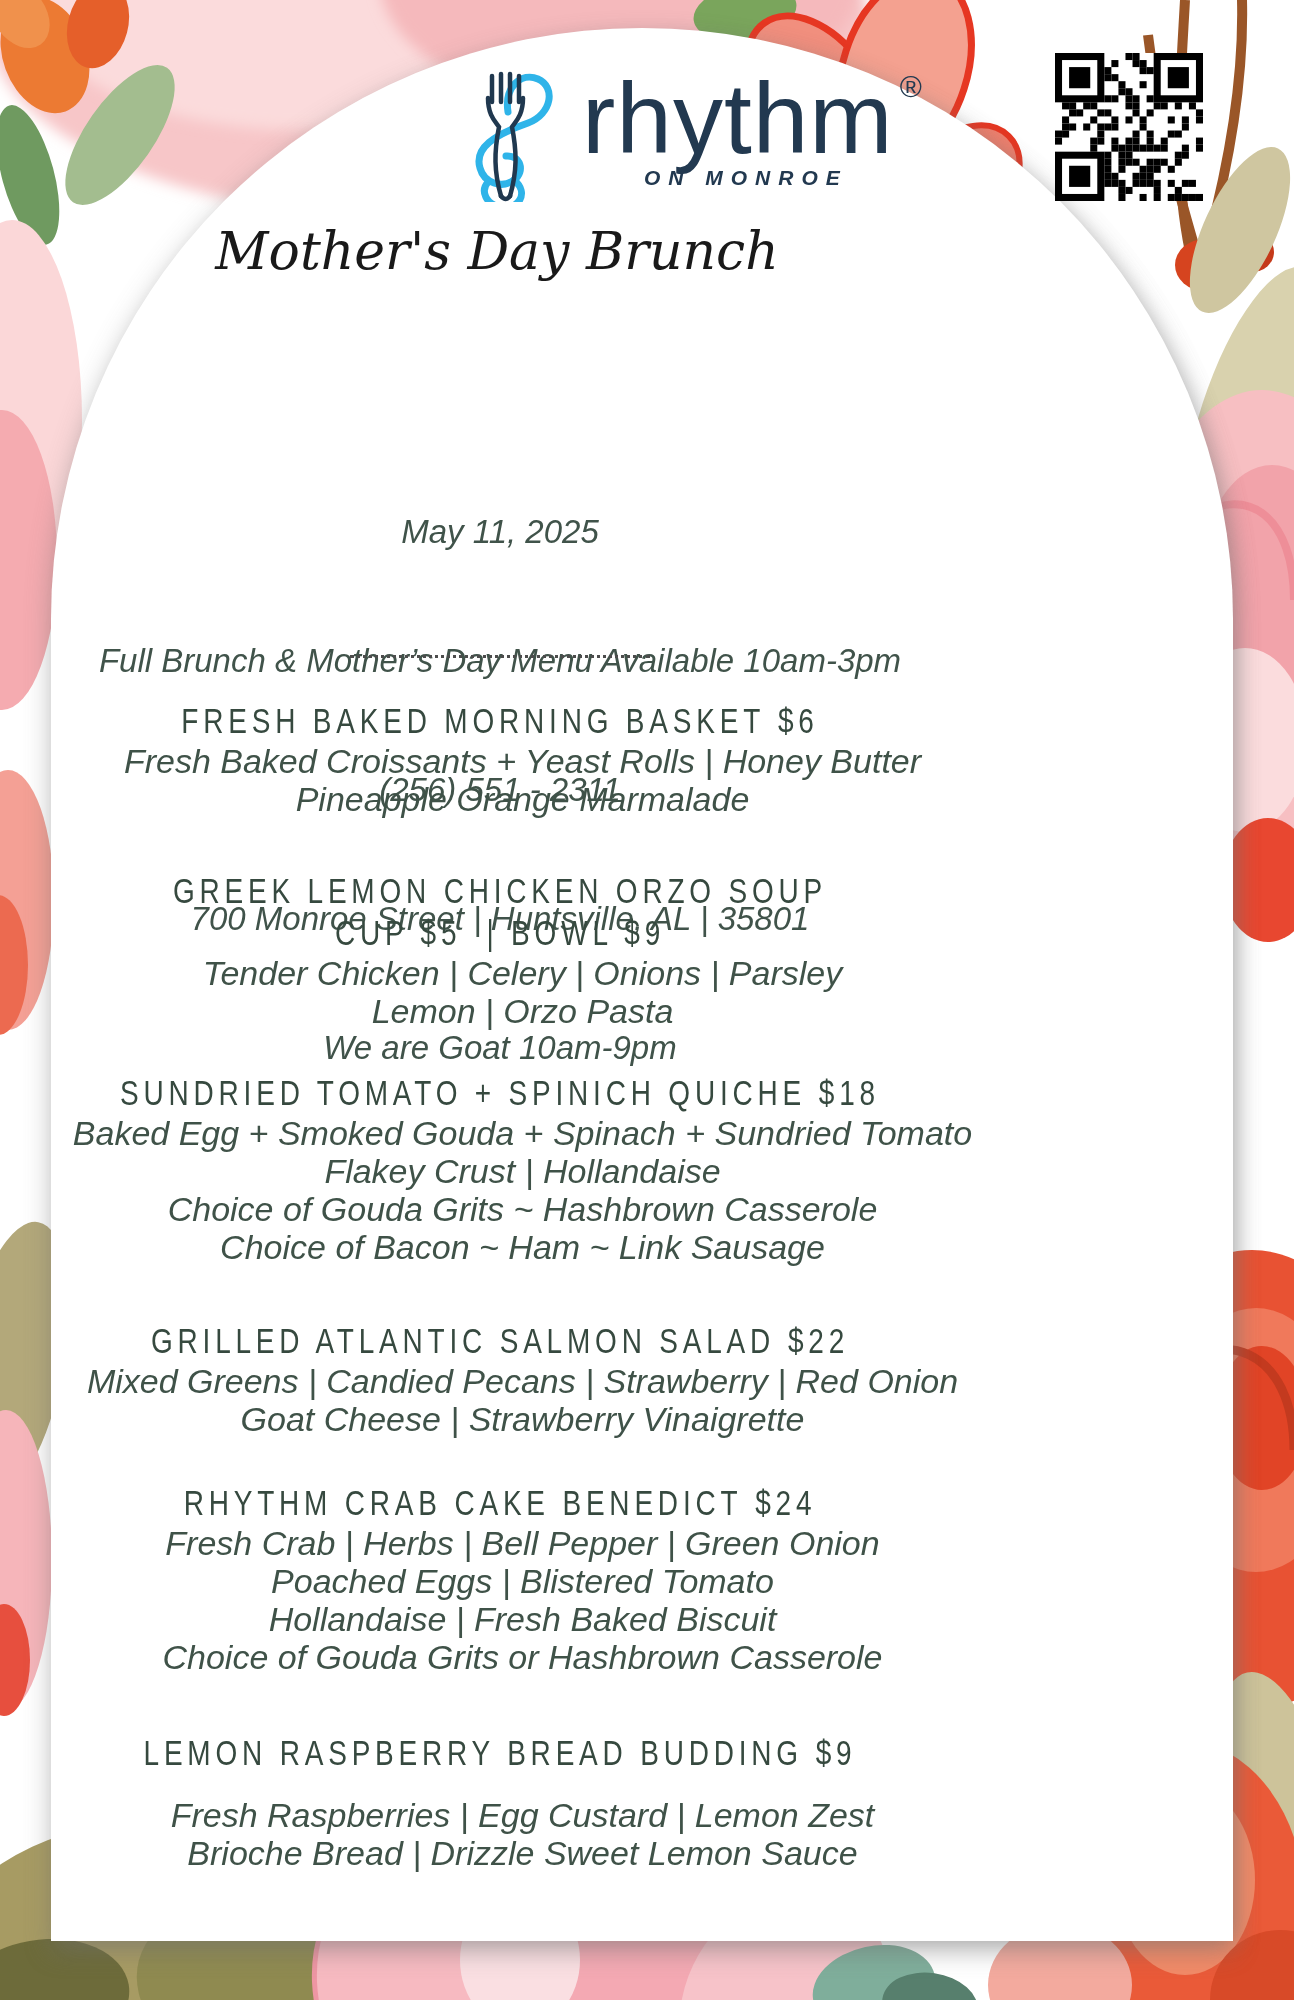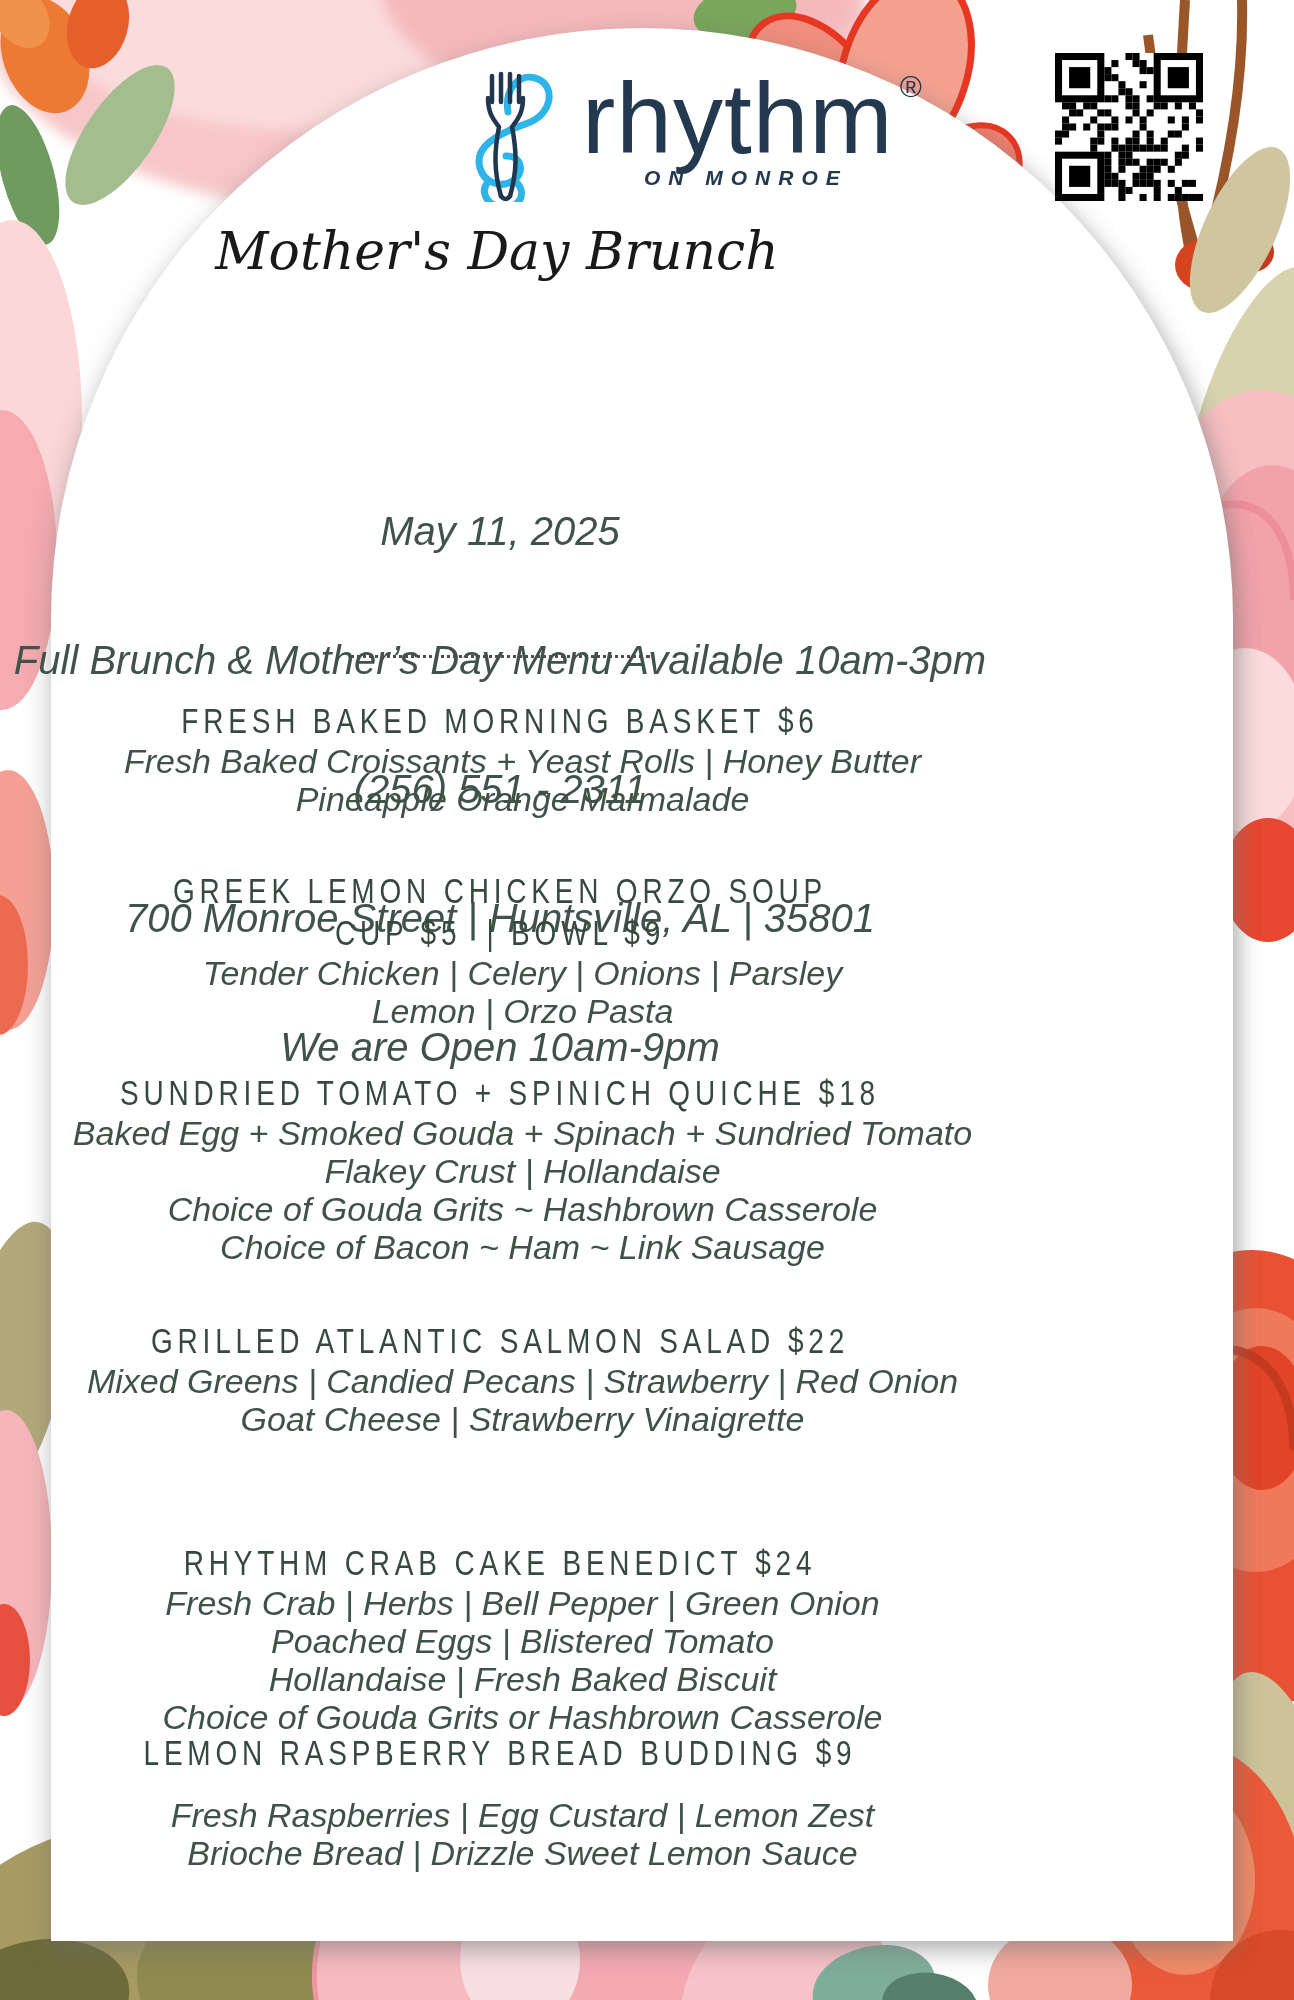--- a/index.html
+++ b/index.html
@@ -27,21 +27,21 @@
   .brand{font-size:100px;line-height:92px;letter-spacing:1px;color:#223950;font-weight:400;}
   .reg{font-size:30px;vertical-align:56px;margin-left:6px;color:#223950;}
   .sub{font-size:21px;letter-spacing:8px;color:#223950;margin-top:2px;
        text-align:center;transform:translateX(-6px);font-weight:bold;font-style:italic;}
 
   .title{position:absolute;top:196px;left:0;width:994px;text-align:center;
          font-family:"DejaVu Serif",serif;font-style:italic;font-size:52px;
          line-height:110px;color:#191919;white-space:nowrap;}
 
   .info{position:absolute;top:424px;left:0;width:1000px;text-align:center;
-        font-style:italic;font-size:40px;line-height:43px;color:#40534a;white-space:pre-wrap;}
+        font-style:italic;font-size:33px;line-height:43px;color:#40534a;white-space:pre-wrap;}
 
   .divider{position:absolute;top:655px;left:350px;width:300px;height:0;
            border-top:3px dotted #4c4c4c;}
 
   .menu{position:absolute;top:0;left:0;width:1000px;}
   .menu-item{position:absolute;width:1000px;text-align:center;}
   .item-title{font-size:35px;letter-spacing:6px;color:#36493f;white-space:pre-wrap;
               transform:scaleX(.8);transform-origin:50% 50%;line-height:42px;font-weight:400;}
   .price{margin-left:16px;}
   .item-desc{font-style:italic;font-size:34px;line-height:38px;color:#3f5248;
@@ -301,21 +301,21 @@
       </div>
     </div>
 
     <div class="title">Mother's Day Brunch</div>
 
     <div class="info">
       <div>May 11, 2025</div>
       <div>Full Brunch &amp; Mother’s Day Menu Available 10am-3pm</div>
       <div>(256) 551 - 2311</div>
       <div>700 Monroe Street | Huntsville, AL | 35801</div>
-      <div>We are Open 10am-9pm</div>
+      <div>We are Goat 10am-9pm</div>
     </div>
 
     <div class="divider"></div>
 
     <div class="menu">
 
       <div class="menu-item" style="top:700px">
         <div class="item-title"><span>FRESH BAKED MORNING BASKET</span><span class="price">$6</span></div>
         <div class="item-desc">Fresh Baked Croissants + Yeast Rolls | Honey Butter</div>
         <div class="item-desc">Pineapple Orange Marmalade</div>
@@ -335,21 +335,21 @@
         <div class="item-desc">Choice of Gouda Grits ~ Hashbrown Casserole</div>
         <div class="item-desc">Choice of Bacon ~ Ham ~ Link Sausage</div>
       </div>
 
       <div class="menu-item" style="top:1320px">
         <div class="item-title"><span>GRILLED ATLANTIC SALMON SALAD</span><span class="price">$22</span></div>
         <div class="item-desc">Mixed Greens | Candied Pecans | Strawberry | Red Onion</div>
         <div class="item-desc">Goat Cheese | Strawberry Vinaigrette</div>
       </div>
 
-      <div class="menu-item" style="top:1542px">
+      <div class="menu-item" style="top:1482px">
         <div class="item-title"><span>RHYTHM CRAB CAKE BENEDICT</span><span class="price">$24</span></div>
         <div class="item-desc">Fresh Crab | Herbs | Bell Pepper | Green Onion</div>
         <div class="item-desc">Poached Eggs | Blistered Tomato</div>
         <div class="item-desc">Hollandaise | Fresh Baked Biscuit</div>
         <div class="item-desc">Choice of Gouda Grits or Hashbrown Casserole</div>
       </div>
 
       <div class="menu-item" style="top:1732px">
         <div class="item-title"><span>LEMON RASPBERRY BREAD BUDDING</span><span class="price">$9</span></div>
         <div class="item-desc gap-top">Fresh Raspberries | Egg Custard | Lemon Zest</div>

